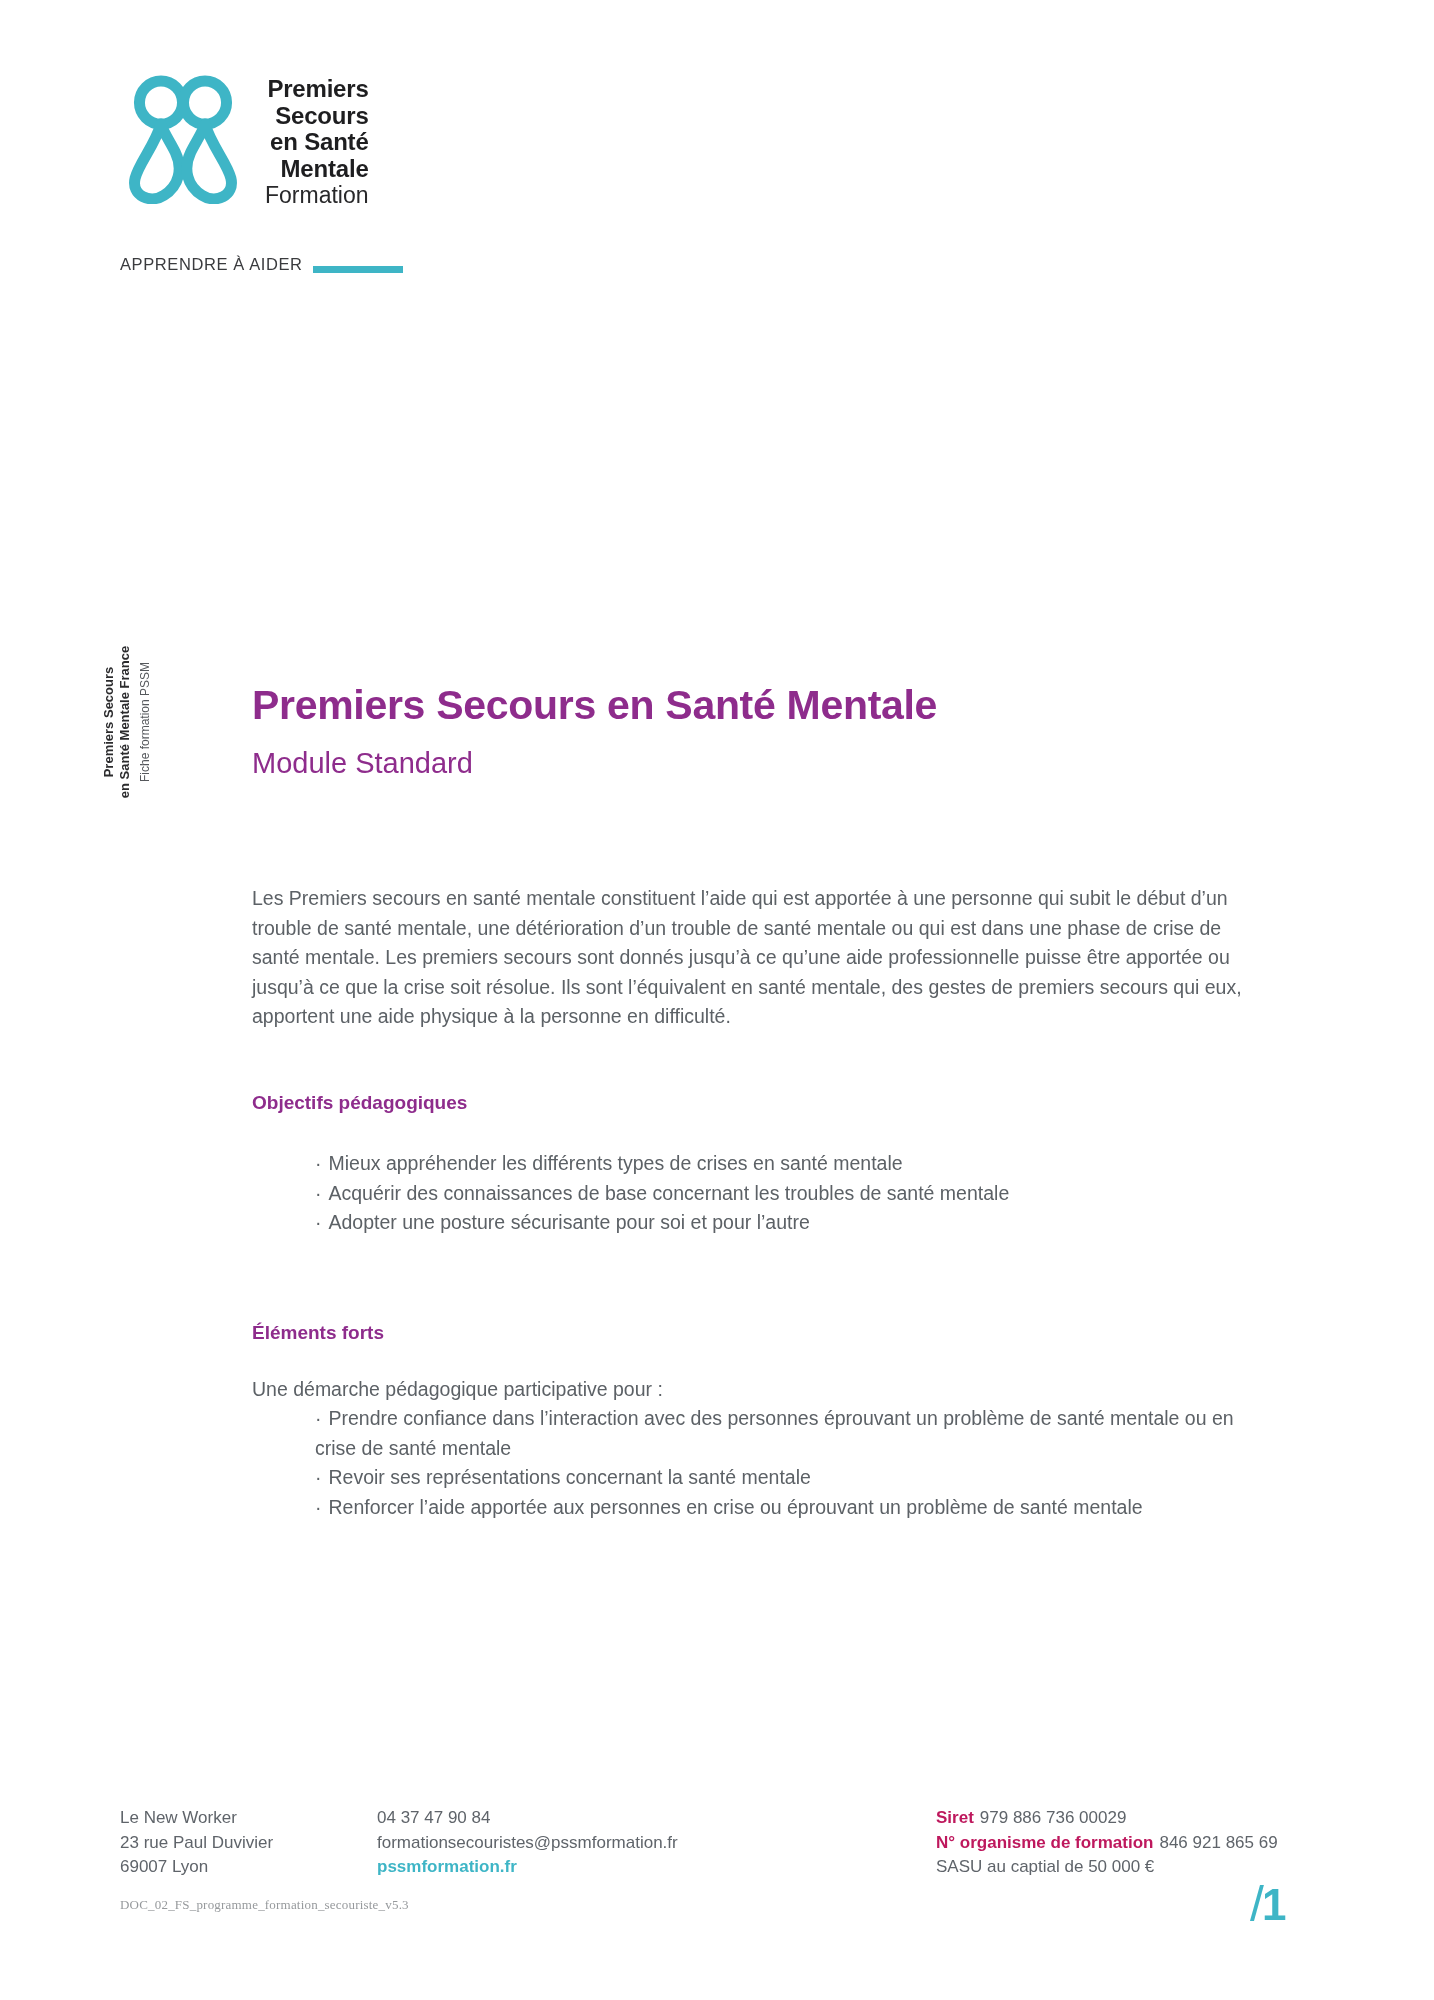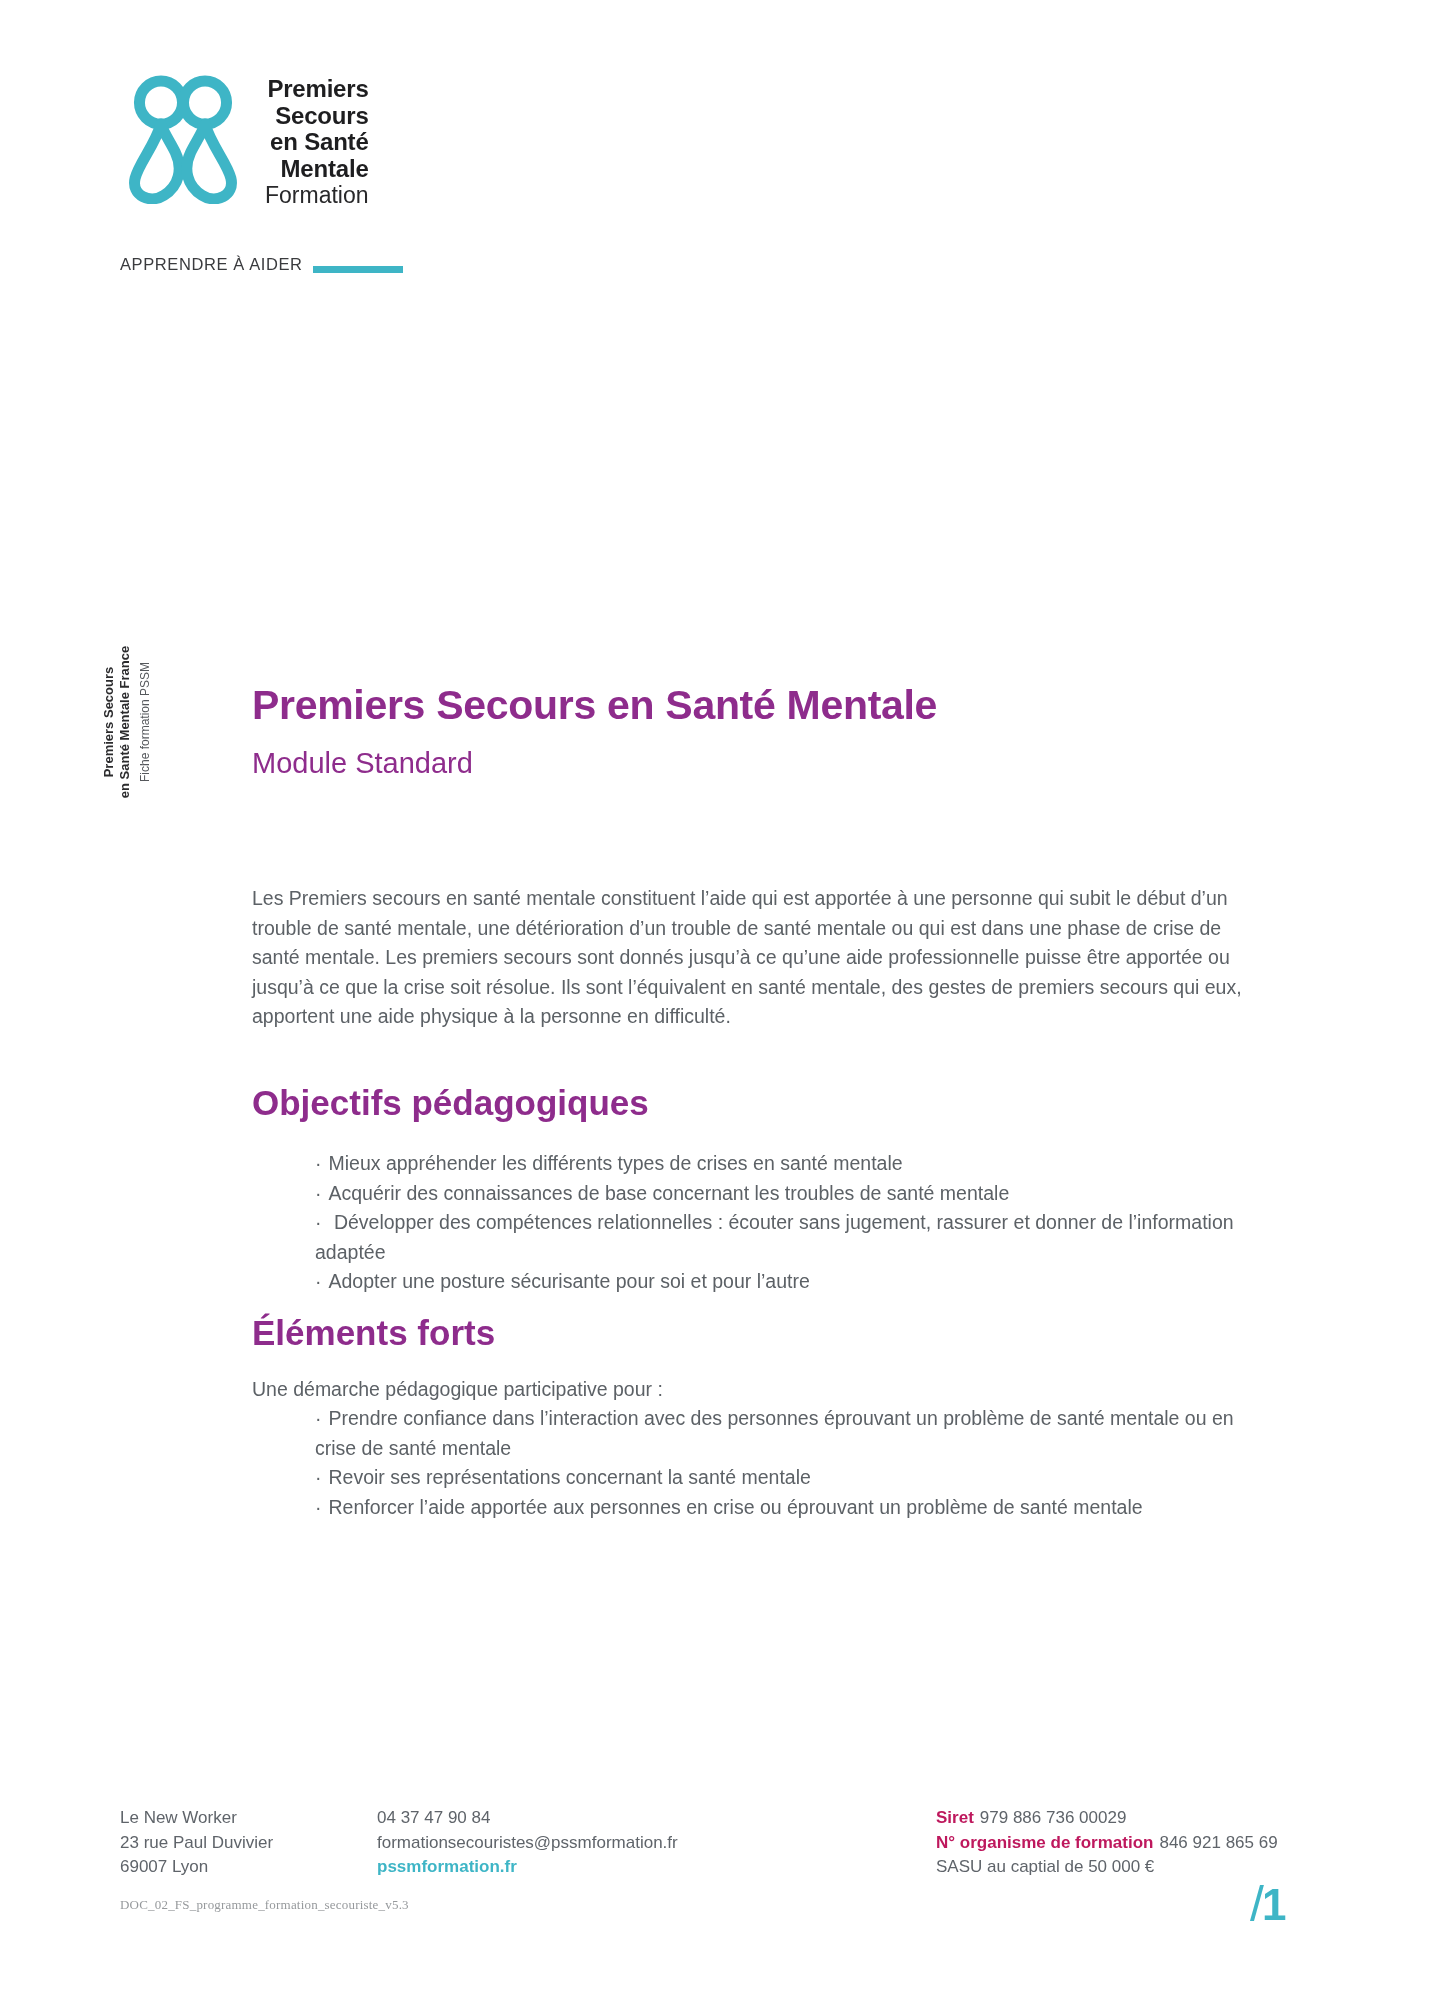--- a/index.html
+++ b/index.html
@@ -24,21 +24,21 @@
     width:200px;
     transform:translate(-50%,-50%) rotate(-90deg);
     text-align:center;
   }
   .side-label .sl-bold{font-size:13px;line-height:16px;font-weight:800;color:#2b2b2d;}
   .side-label .sl-reg{font-size:12px;line-height:15px;font-weight:400;color:#55585c;margin-top:5px;}
   
   .main-title{position:absolute;left:252px;top:682px;margin:0;font-size:41px;line-height:46px;font-weight:800;color:#8e2c8c;letter-spacing:-0.3px;}
   .main-subtitle{position:absolute;left:252px;top:747px;margin:0;font-size:29px;line-height:33px;font-weight:400;color:#8e2c8c;}
   .intro{position:absolute;left:252px;top:884px;width:996px;margin:0;font-size:19.5px;line-height:29.5px;color:#5c6166;}
-  .section-h{position:absolute;margin:0;font-size:35px;line-height:30px;font-weight:800;color:#8e2c8c;}
+  .section-h{position:absolute;margin:0;font-size:19px;line-height:30px;font-weight:800;color:#8e2c8c;}
   .h-objectives{left:252px;top:1088px;}
   .h-elements{left:252px;top:1318px;}
   .blist{position:absolute;list-style:none;margin:0;padding:0;font-size:19.5px;line-height:29.5px;color:#5c6166;}
   .l-objectives{left:315px;top:1149px;width:935px;}
   .l-elements{left:315px;top:1404px;width:940px;}
   .blist .blt{margin-right:7px;}
   .lead{position:absolute;left:252px;top:1375px;margin:0;font-size:19.5px;line-height:29.5px;color:#5c6166;}
   
   .fcol{position:absolute;top:1806px;font-size:17px;line-height:24.5px;color:#5f646a;}
   .fcol-address{left:120px;}
@@ -83,21 +83,20 @@
 
   <h1 class="main-title">Premiers Secours en Santé Mentale</h1>
   <h2 class="main-subtitle">Module Standard</h2>
 
   <p class="intro">Les Premiers secours en santé mentale constituent l’aide qui est apportée à une personne qui subit le début d’un trouble de santé mentale, une détérioration d’un trouble de santé mentale ou qui est dans une phase de crise de santé mentale. Les premiers secours sont donnés jusqu’à ce qu’une aide professionnelle puisse être apportée ou jusqu’à ce que la crise soit résolue. Ils sont l’équivalent en santé mentale, des gestes de premiers secours qui eux, apportent une aide physique à la personne en difficulté.</p>
 
   <h3 class="section-h h-objectives">Objectifs pédagogiques</h3>
   <ul class="blist l-objectives">
     <li><span class="blt">·</span><span>Mieux appréhender les différents types de crises en santé mentale</span></li>
     <li><span class="blt">·</span><span>Acquérir des connaissances de base concernant les troubles de santé mentale</span></li>
-    <li><span class="blt">·</span><span> Développer des compétences relationnelles : écouter sans jugement, rassurer et donner de l’information adaptée</span></li>
     <li><span class="blt">·</span><span>Adopter une posture sécurisante pour soi et pour l’autre</span></li>
   </ul>
 
   <h3 class="section-h h-elements">Éléments forts</h3>
   <p class="lead">Une démarche pédagogique participative pour :</p>
   <ul class="blist l-elements">
     <li><span class="blt">·</span><span>Prendre confiance dans l’interaction avec des personnes éprouvant un problème de santé mentale ou en crise de santé mentale</span></li>
     <li><span class="blt">·</span><span>Revoir ses représentations concernant la santé mentale</span></li>
     <li><span class="blt">·</span><span>Renforcer l’aide apportée aux personnes en crise ou éprouvant un problème de santé mentale</span></li>
   </ul>

